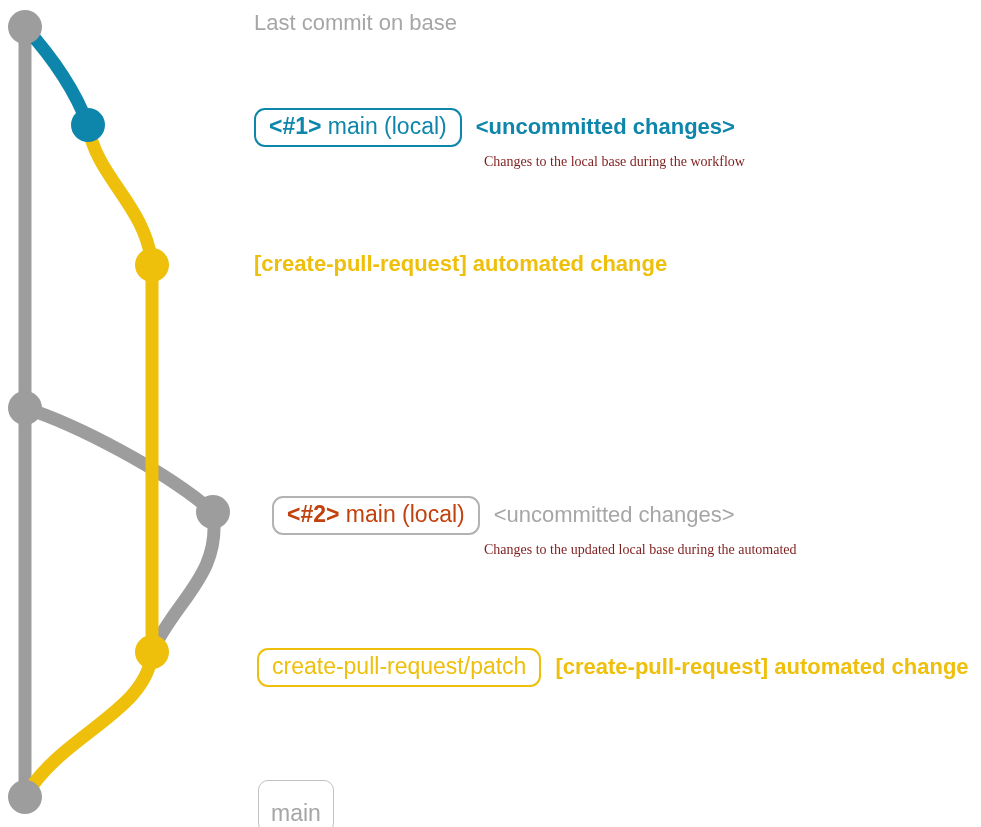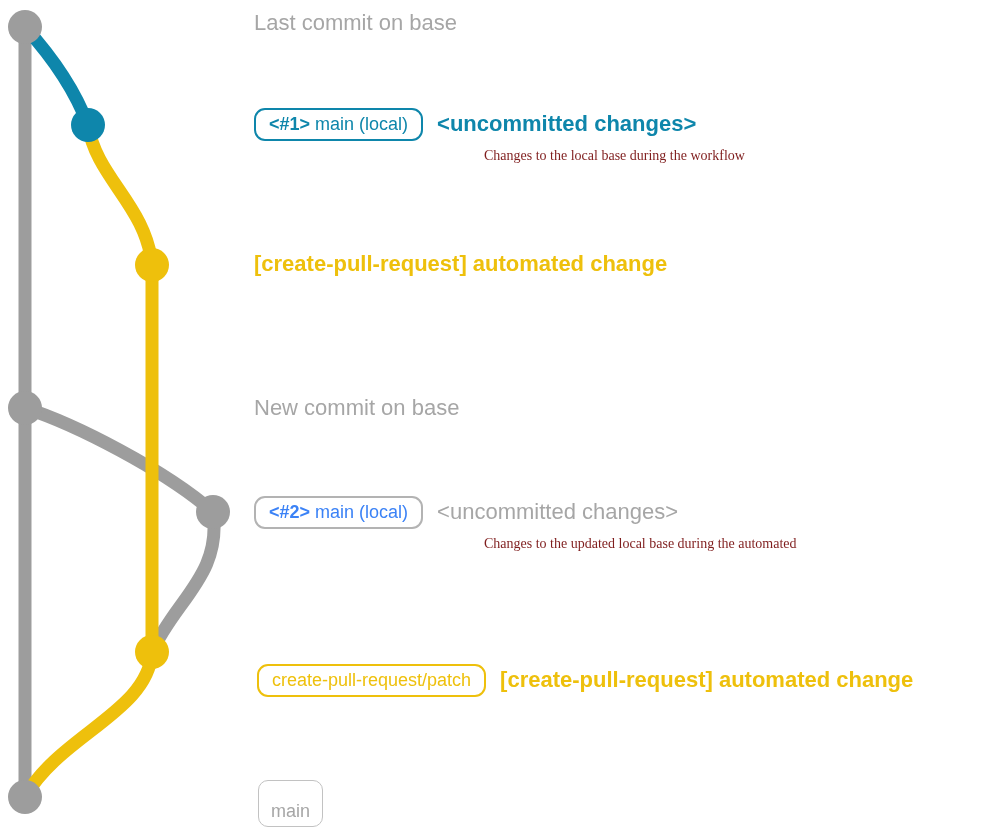--- a/index.html
+++ b/index.html
@@ -39,35 +39,36 @@
     display: flex;
     align-items: center;
     white-space: nowrap;
   }
   .badge {
     display: inline-block;
     border-style: solid;
     border-width: 2px;
     border-radius: 11px;
     padding: 4px 13px 5px 13px;
-    font-size: 18px;
+    font-size: 23px;
     line-height: 1.12;
     white-space: nowrap;
     box-sizing: border-box;
   }
   .badge .strong {
     font-weight: bold;
   }
   .badge.teal {
     border-color: #0e86ab;
     color: #0e86ab;
   }
   .badge.gray {
     border-color: #b3b3b3;
-    color: #3b82f6;
+    color: #c2410c;
+    margin-left: 18px;
   }
   .badge.gray-thin {
     border-color: #c2c2c2;
     border-width: 1.6px;
     color: #a6a6a6;
     padding: 20px 12px 5px 12px;
     border-radius: 10px;
   }
   .badge.yellow {
     border-color: #eec00c;
@@ -145,39 +146,32 @@
   </div>
 
   <div class="row" style="left:254px; top:252px;">
     <div class="row-inner">
       <div class="line1">
         <span class="headline yellow standalone">[create-pull-request] automated change</span>
       </div>
     </div>
   </div>
 
-  <div class="row" style="left:254px; top:396px;">
-    <div class="row-inner">
-      <div class="line1">
-        <span class="headline gray standalone">New commit on base</span>
-      </div>
-    </div>
-  </div>
 
   <div class="row" style="left:254px; top:496px;">
     <div class="row-inner">
       <div class="line1">
         <span class="badge gray"><span class="strong">&lt;#2&gt;</span><span> main (local)</span></span>
         <span class="headline gray">&lt;uncommitted changes&gt;</span>
       </div>
       <div class="subtext" style="margin-left:230px;">Changes to the updated local base during the automated</div>
     </div>
   </div>
 
-  <div class="row" style="left:257px; top:664px;">
+  <div class="row" style="left:257px; top:648px;">
     <div class="row-inner">
       <div class="line1">
         <span class="badge yellow"><span>create-pull-request/patch</span></span>
         <span class="headline yellow">[create-pull-request] automated change</span>
       </div>
     </div>
   </div>
 
   <div class="row" style="left:258px; top:780px;">
     <div class="row-inner">

